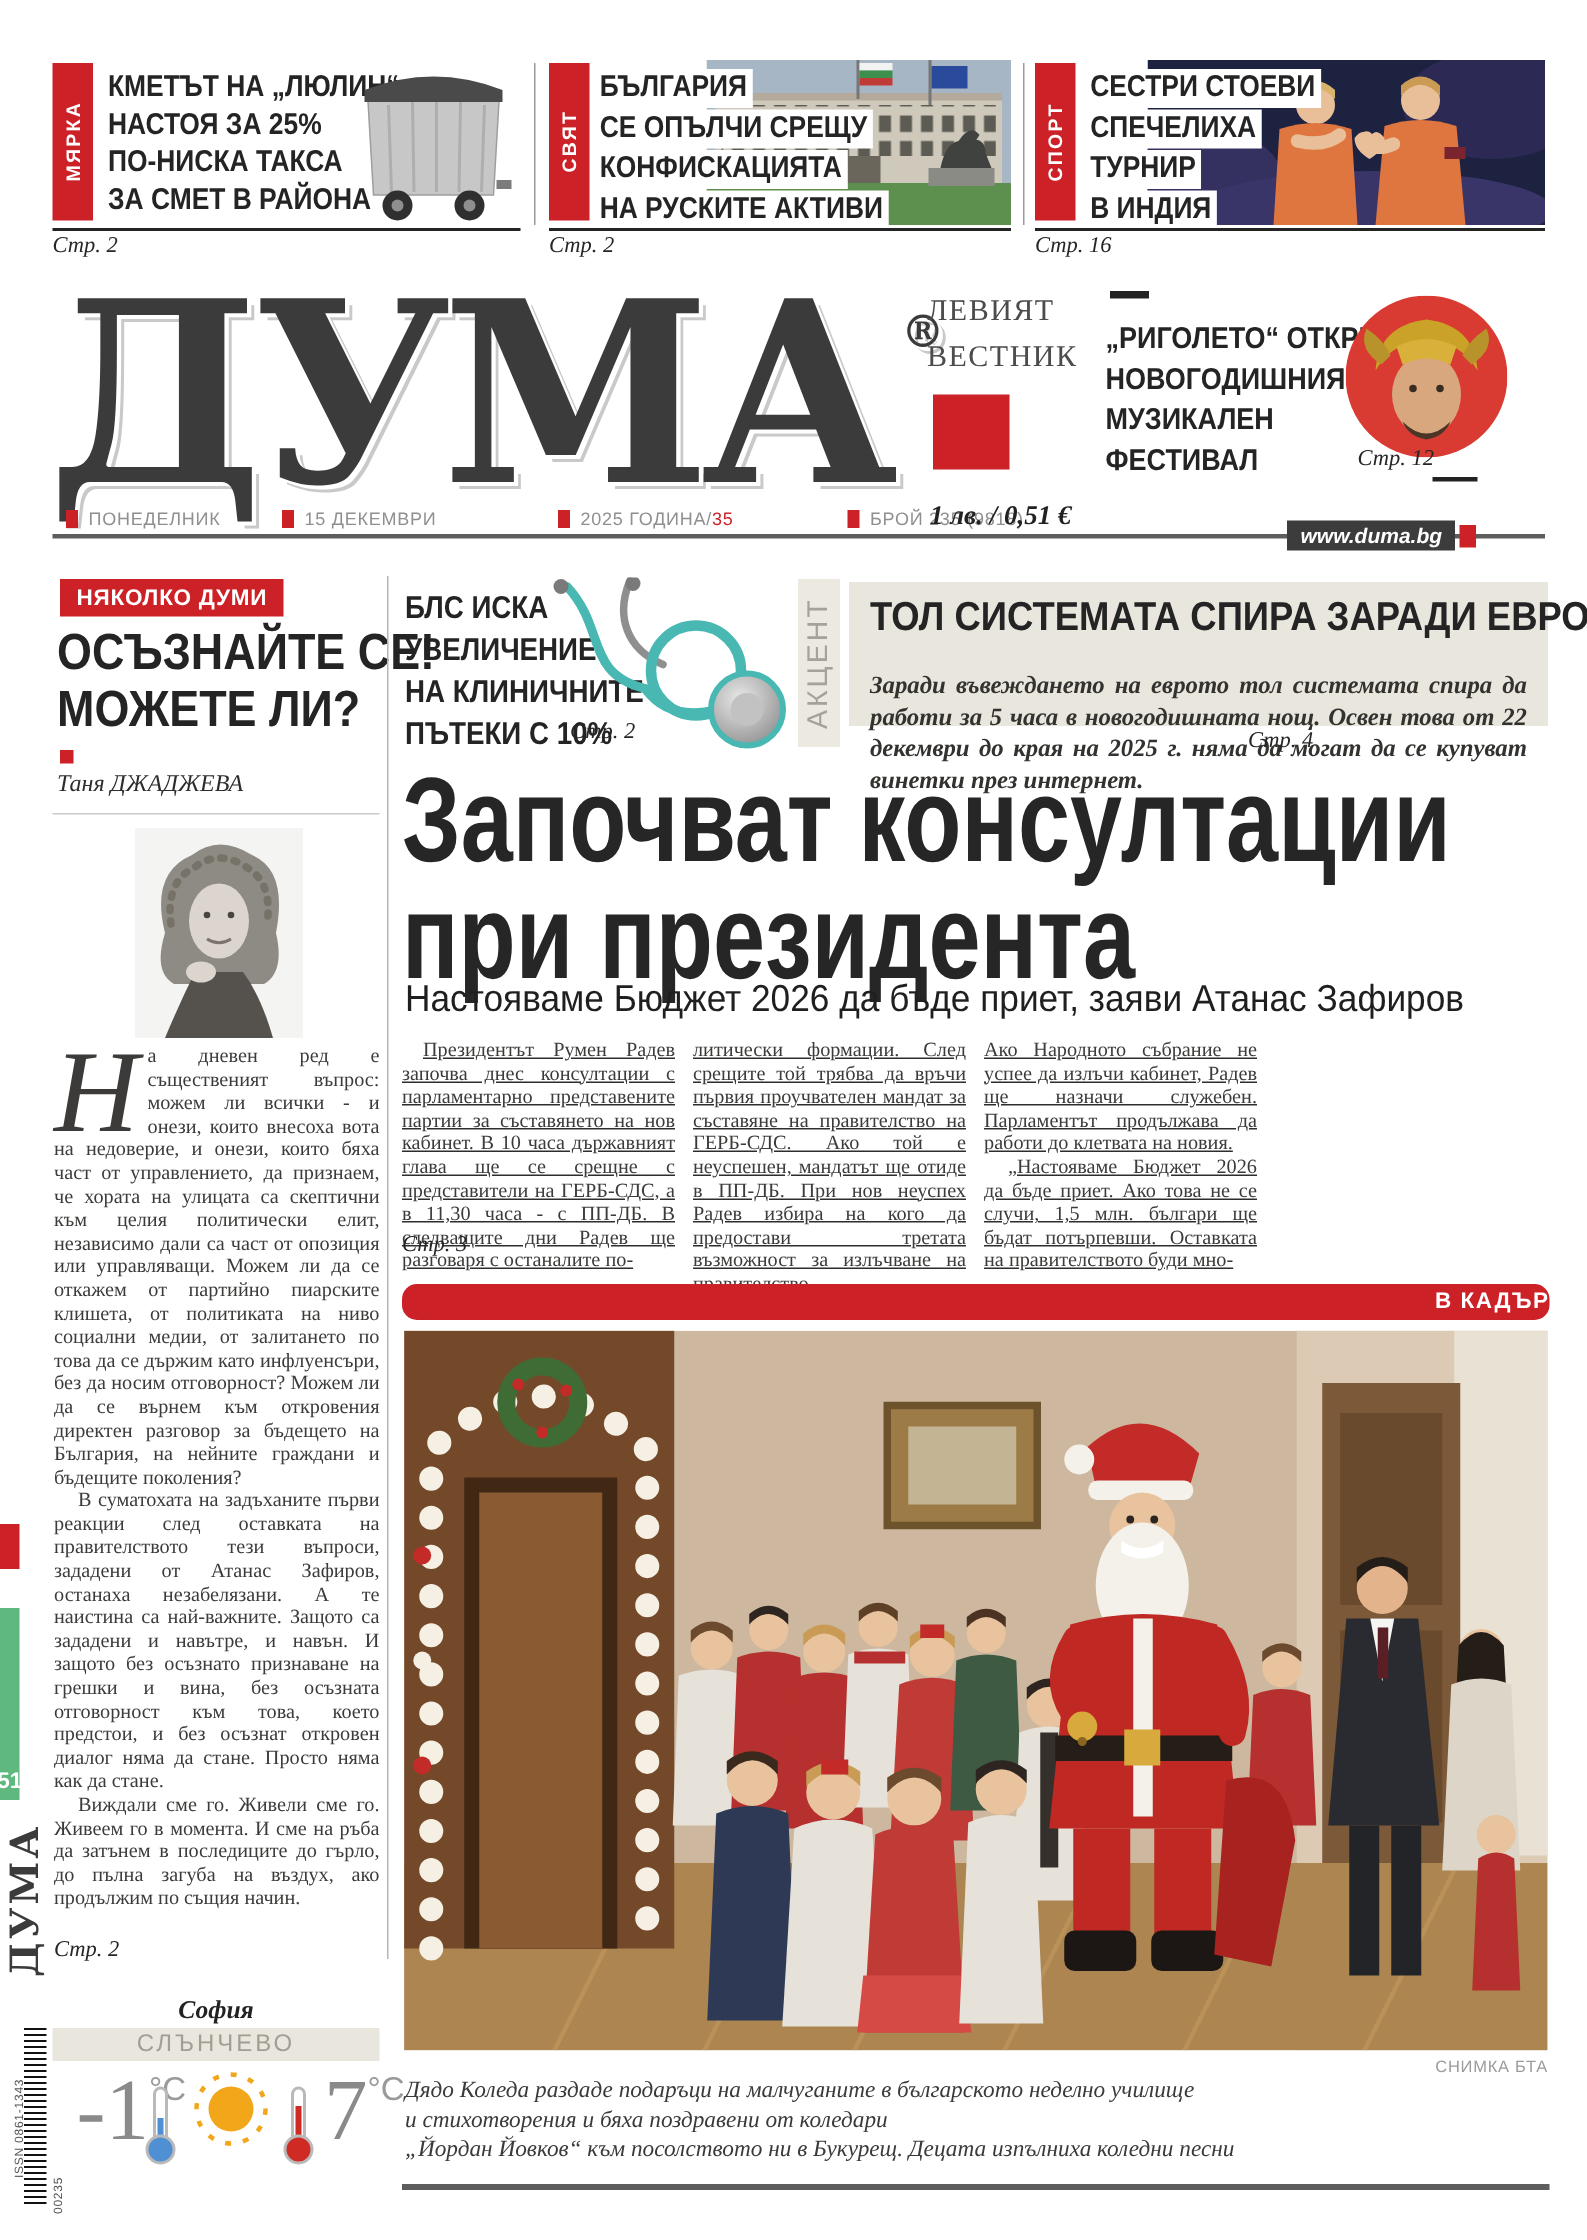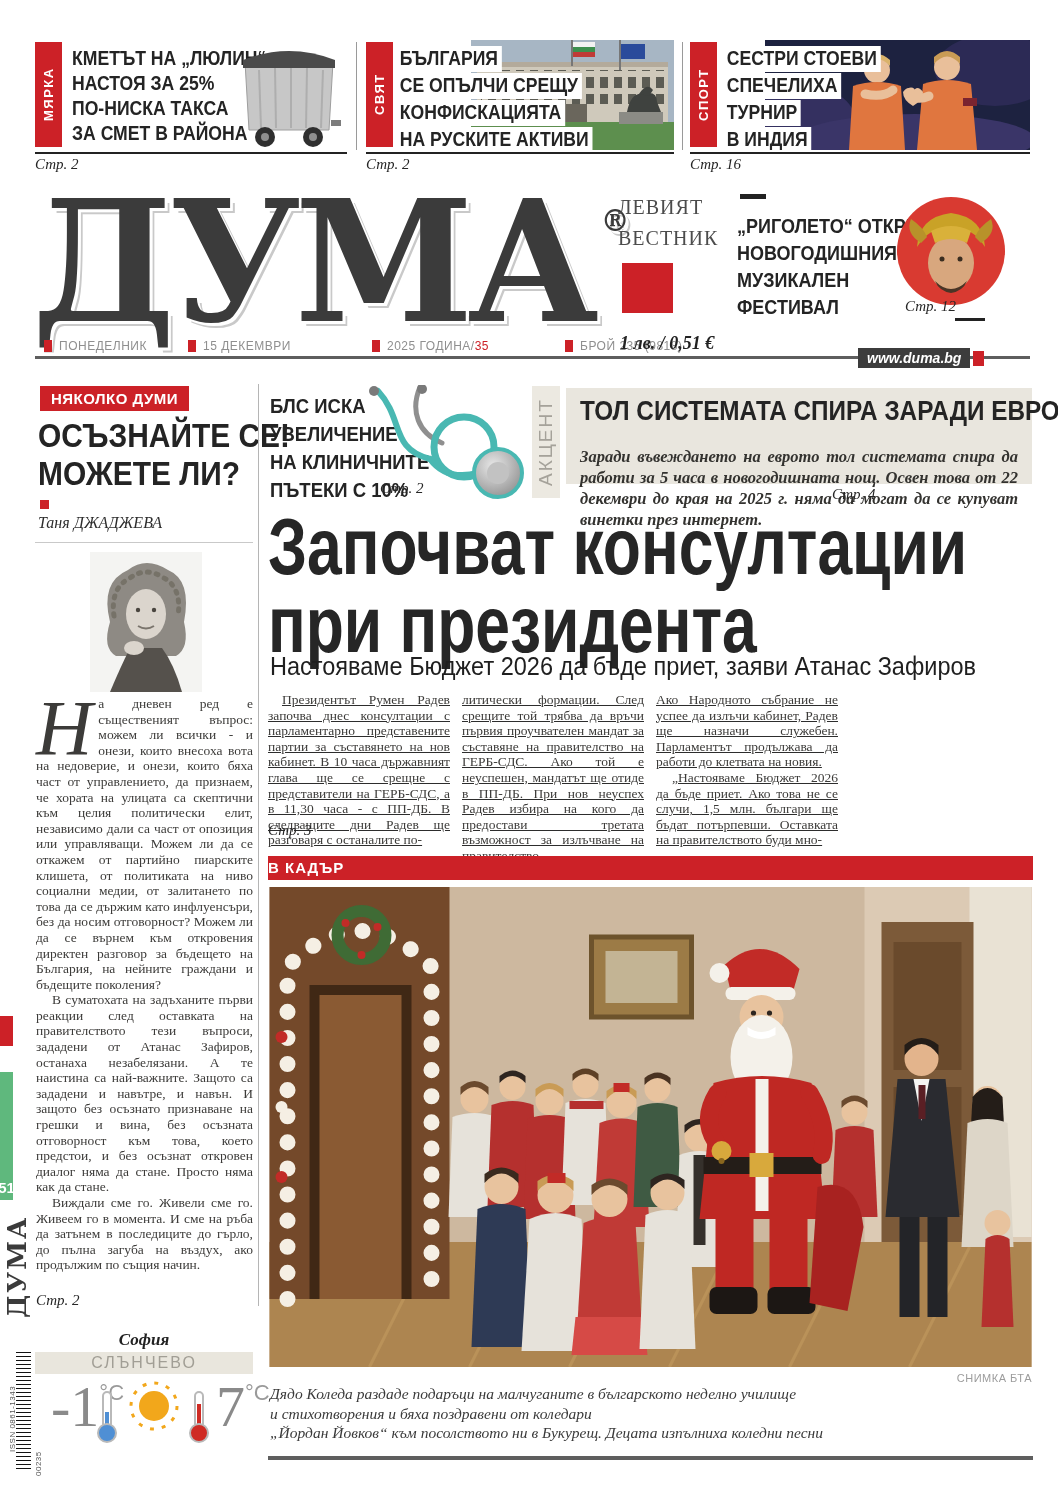--- a/index.html
+++ b/index.html
@@ -69,21 +69,21 @@
   
   .lead-line { font-weight:bold; font-size:80px; line-height:78px; color:#262626;
                transform:scaleX(.78); transform-origin:left top; white-space:nowrap; }
   .lead-sub { font-size:25px; color:#1f1f1f; transform:scaleX(.94); transform-origin:left top;
               white-space:nowrap; }
   .lead-col { font-family:"Liberation Serif", serif; font-size:13.5px; line-height:15.6px;
               text-align:justify; color:#3c3b39; width:182px; }
   .lead-col .ind { text-indent:16px; }
 
   .kadar-bar { background:#cc2127; color:#fff; font-weight:bold; font-size:15px;
-               letter-spacing:1px; text-align:left; line-height:24px; }
+               letter-spacing:1px; text-align:right; line-height:24px;border-radius:10px; }
   .credit { font-size:11px; color:#9c9c9c; letter-spacing:.5px; }
   .caption { font-family:"Liberation Serif", serif; font-style:italic; font-size:15.5px;
              line-height:19.5px; color:#3a3a3a; }
 
   
   .w-city { font-family:"Liberation Serif", serif; font-style:italic; font-weight:bold;
             font-size:17px; text-align:center; color:#222; }
   .w-cond { background:#e9e6dd; color:#a19e95; font-size:16px; letter-spacing:2px;
             text-align:center; line-height:22px; }
   .w-temp { font-family:"Liberation Serif", serif; font-size:58px; color:#8a8a8a;

